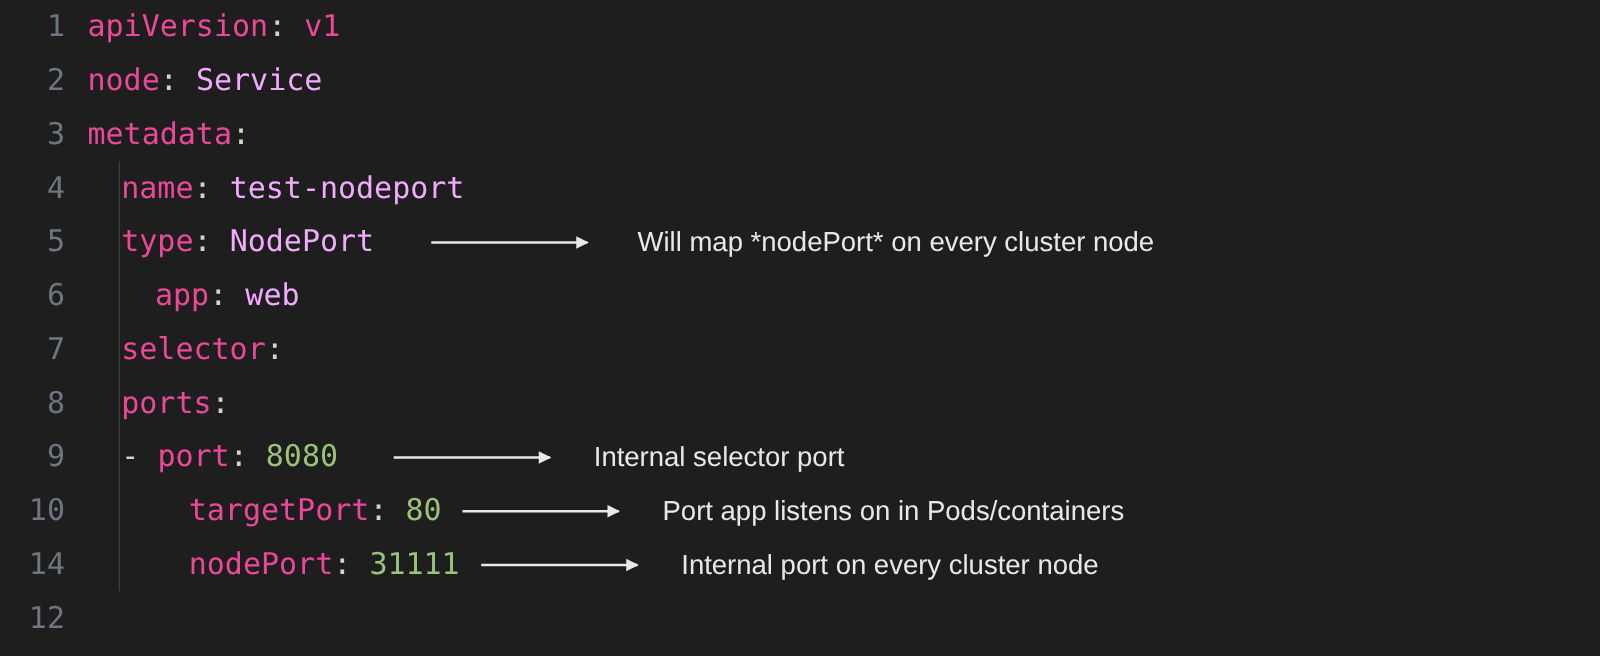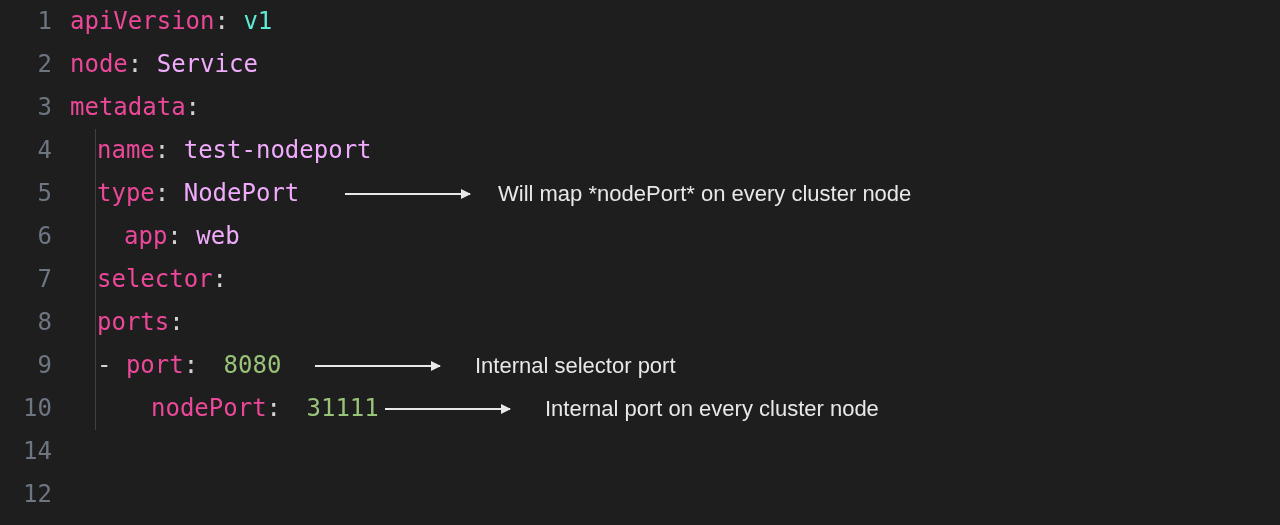--- a/index.html
+++ b/index.html
@@ -44,22 +44,22 @@
     .indent-guide {
       position: absolute;
       left: 0;
       top: 0;
       bottom: 0;
       width: 1px;
       background: #404040;
     }
     .tok-key { color: #ec4899; }
     .tok-str { color: #f0abfc; }
-    .tok-num { color: #98c379; margin-left: 11px; }
-    .tok-ident { color: #5eead4; }
+    .tok-num { color: #98c379; }
+    .tok-ident { color: #ec4899; }
     .tok-punct { color: #d4d4d4; }
     .tok-dash { color: #d4d4d4; }
     .annotation {
       position: absolute;
       color: #e8e8e8;
       font-family: -apple-system, BlinkMacSystemFont, 'Segoe UI', sans-serif;
       font-size: 22px;
       white-space: nowrap;
       top: 0;
       height: 43px;
@@ -103,27 +103,31 @@
     <div>14</div>
     <div>12</div>
   </div>
   <div class="code">
     <div class="line"><span class="tok-key">apiVersion</span><span class="tok-punct">:</span><span> </span><span class="tok-ident">v1</span></div>
     <div class="line"><span class="tok-key">node</span><span class="tok-punct">:</span><span> </span><span class="tok-str">Service</span></div>
     <div class="line"><span class="tok-key">metadata</span><span class="tok-punct">:</span></div>
     <div class="line pad1"><span class="indent-guide" style="left:25px"></span><span class="tok-key">name</span><span class="tok-punct">:</span><span> </span><span class="tok-str">test-nodeport</span></div>
     <div class="line pad1"><span class="indent-guide" style="left:25px"></span><span class="tok-key">type</span><span class="tok-punct">:</span><span> </span><span class="tok-str">NodePort</span>
       <span class="arrow" style="left:275px;width:125px"></span>
-      <span class="annotation" style="left:428px">Will map *nodePort* on every cluster node</span>
+      <span class="annotation" style="left:440px">Will map *nodePort* on every cluster node</span>
     </div>
     <div class="line pad2"><span class="indent-guide" style="left:25px"></span><span class="tok-key">app</span><span class="tok-punct">:</span><span> </span><span class="tok-str">web</span></div>
     <div class="line pad1"><span class="indent-guide" style="left:25px"></span><span class="tok-key">selector</span><span class="tok-punct">:</span></div>
     <div class="line pad1"><span class="indent-guide" style="left:25px"></span><span class="tok-key">ports</span><span class="tok-punct">:</span></div>
     <div class="line pad1"><span class="indent-guide" style="left:25px"></span><span class="tok-dash">- </span><span class="tok-key">port</span><span class="tok-punct">:</span><span> </span><span class="tok-num">8080</span>
       <span class="arrow" style="left:245px;width:125px"></span>
       <span class="annotation" style="left:405px">Internal selector port</span>
+    </div>
+    <div class="line pad3"><span class="indent-guide" style="left:25px"></span><span class="tok-key">targetPort</span><span class="tok-punct">:</span><span> </span><span class="tok-num">80</span>
+      <span class="arrow" style="left:300px;width:125px"></span>
+      <span class="annotation" style="left:460px">Port app listens on in Pods/containers</span>
     </div>
     <div class="line pad3"><span class="indent-guide" style="left:25px"></span><span class="tok-key">nodePort</span><span class="tok-punct">:</span><span> </span><span class="tok-num">31111</span>
       <span class="arrow" style="left:315px;width:125px"></span>
       <span class="annotation" style="left:475px">Internal port on every cluster node</span>
     </div>
   </div>
 </div>
 
 </body></html>

